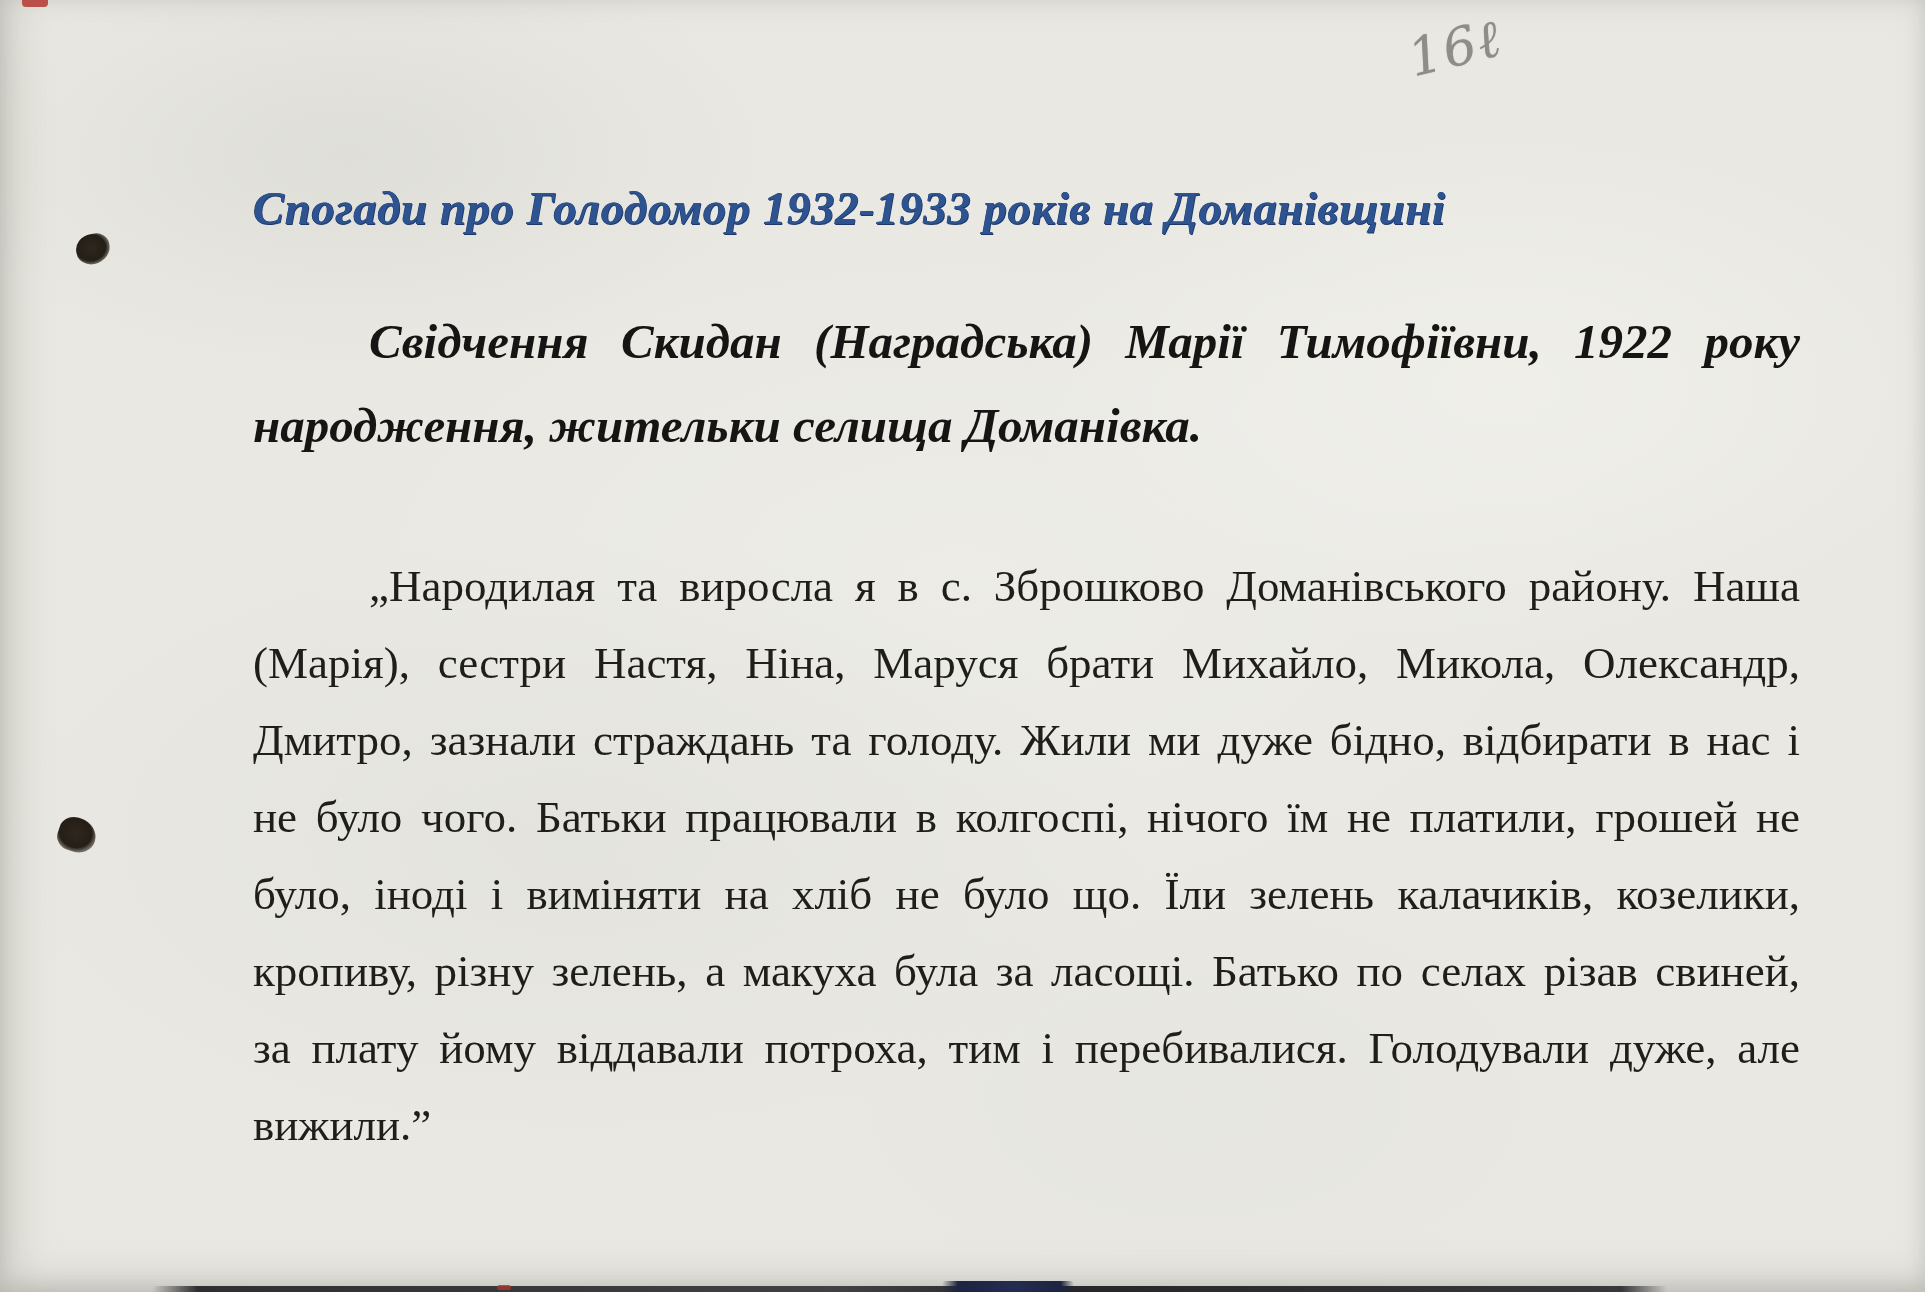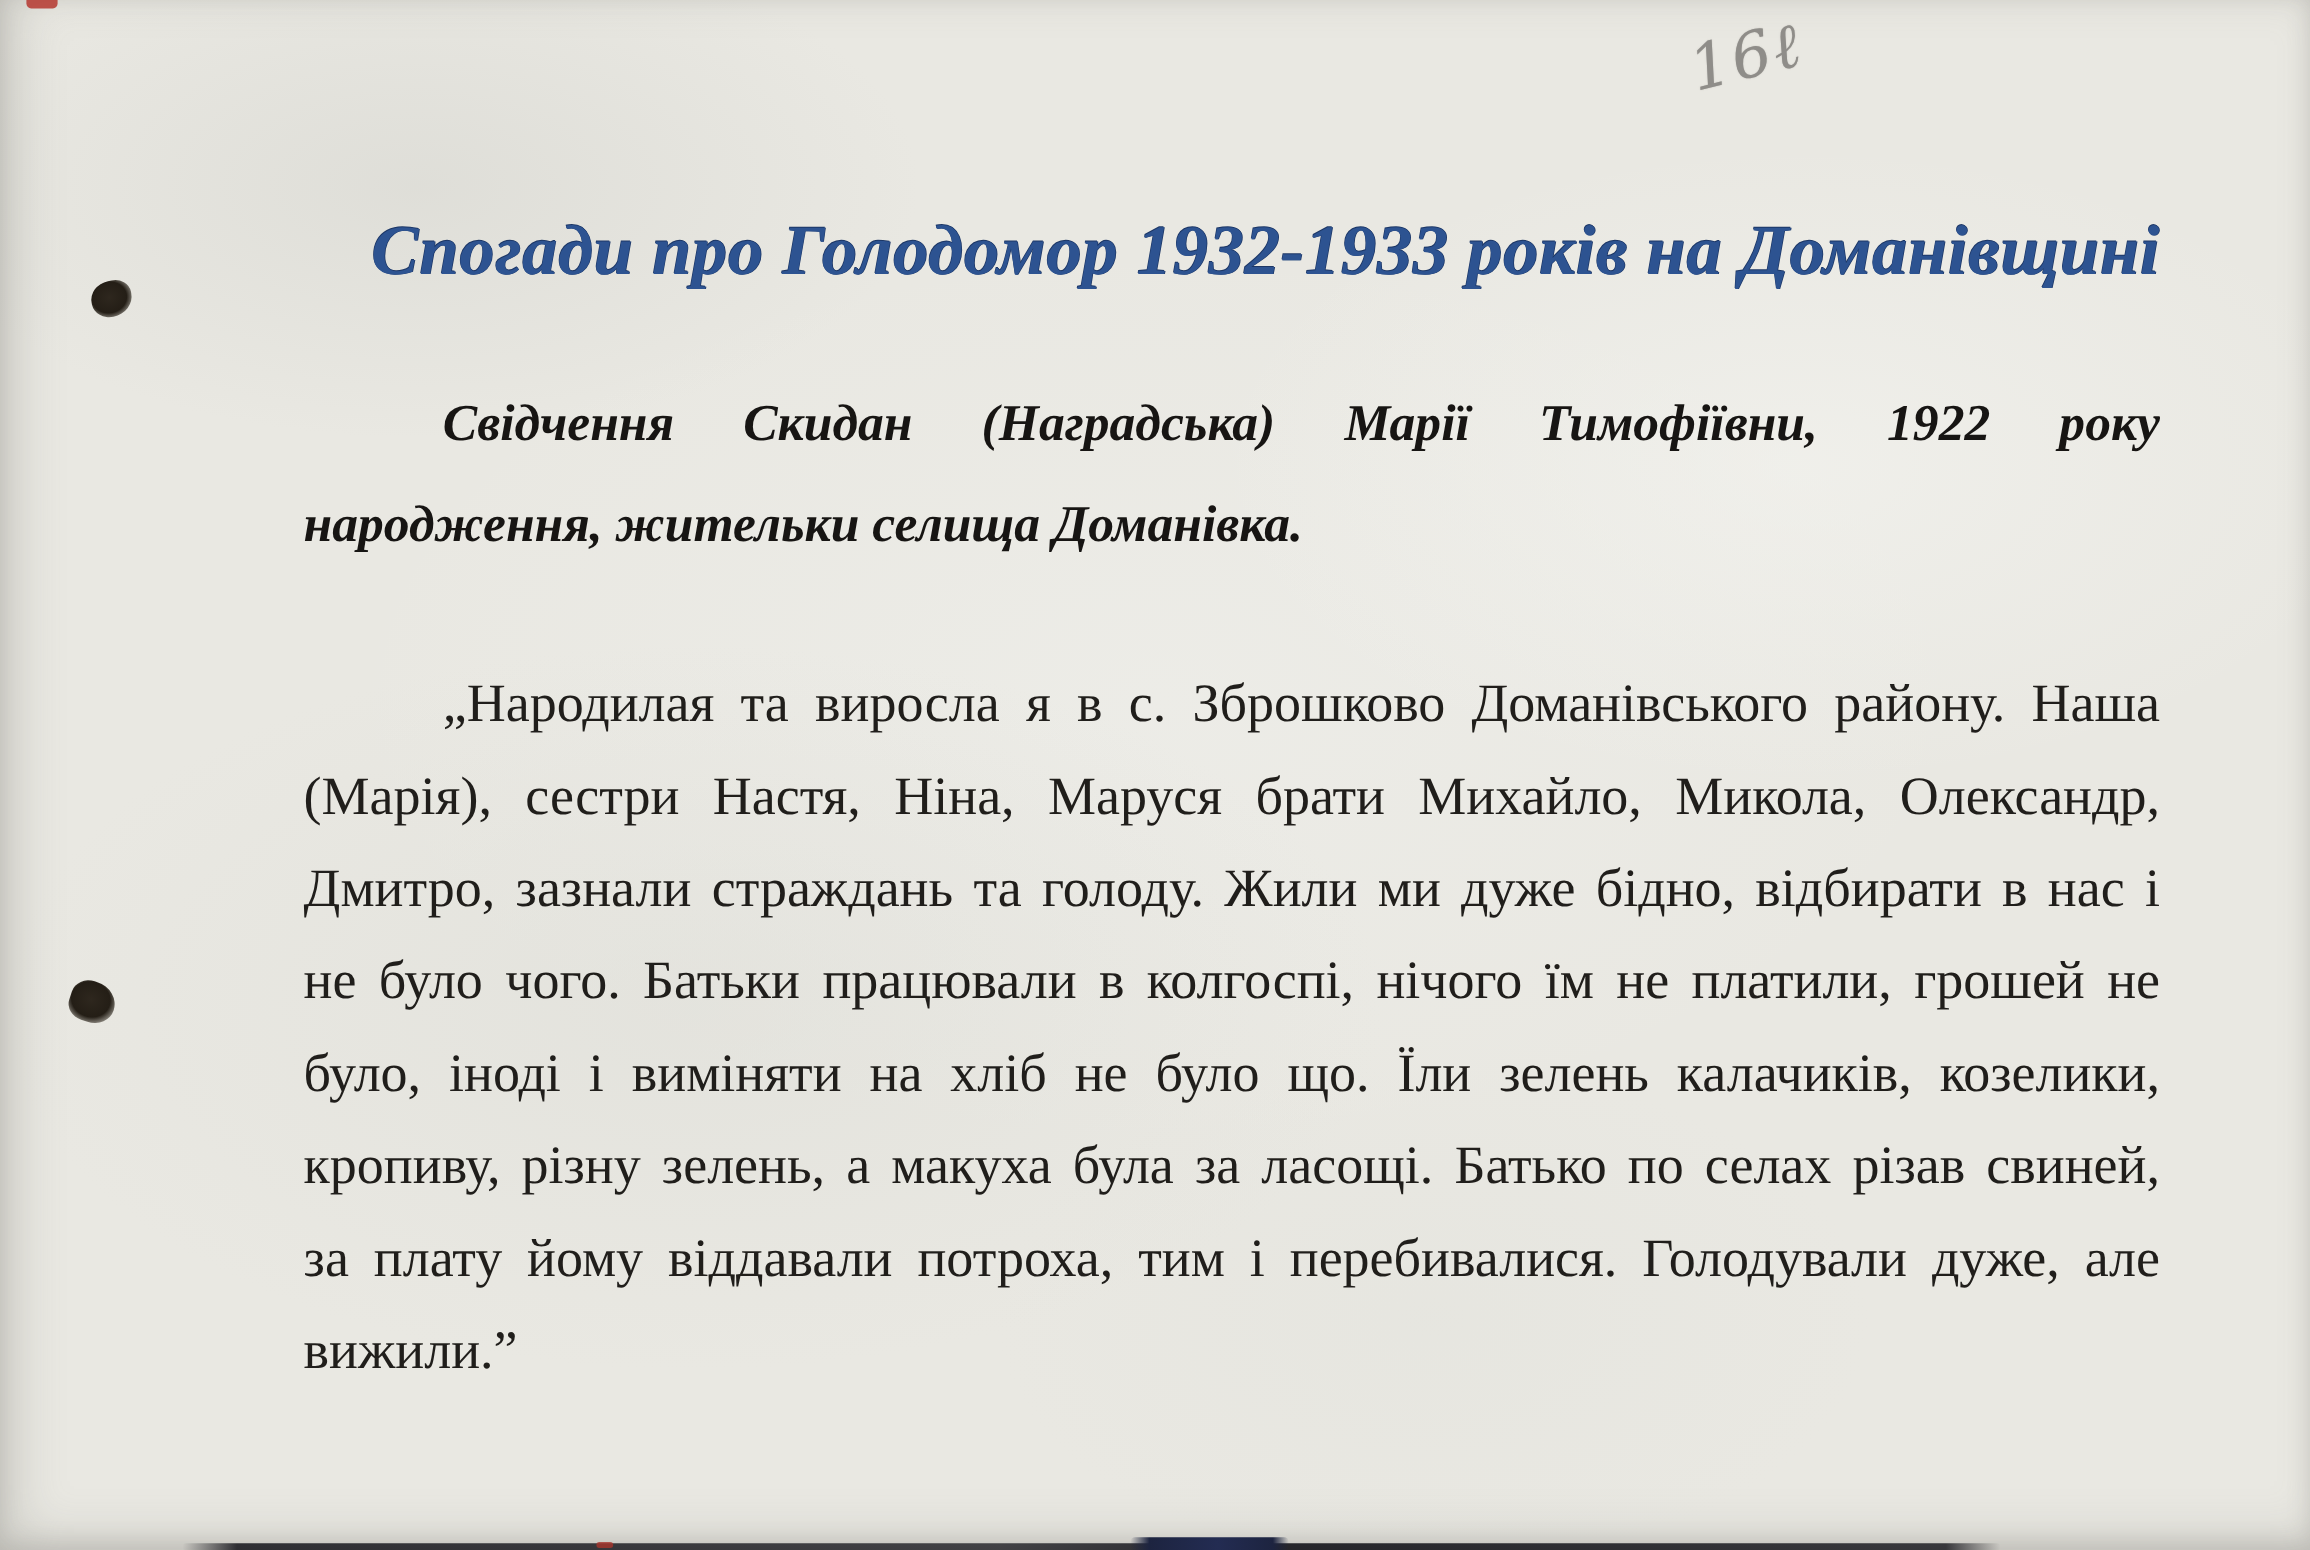--- a/index.html
+++ b/index.html
@@ -28,35 +28,35 @@
 
   
   .text-col {
     position: absolute;
     left: 253px;
     width: 1547px;
   }
 
   .doc-title {
     top: 178px;
-    text-align: right;
-    font-size: 59px;
+    text-align: left;
+    font-size: 47px;
     line-height: 60px;
     font-weight: bold;
     font-style: italic;
     letter-spacing: 0.5px;
     color: #2d5391;
     text-shadow: 0.6px 0.6px 0.5px #1d3766, -0.4px -0.4px 0.4px #1d3766;
   }
 
   .subtitle {
-    top: 312px;
+    top: 300px;
     font-weight: bold;
     font-style: italic;
-    font-size: 43px;
+    font-size: 49px;
     color: #171513;
   }
   .subtitle .line { line-height: 84px; }
 
   .body-text {
     top: 548px;
     font-size: 45px;
     color: #201e1b;
   }
   .body-text .line { line-height: 77px; }

